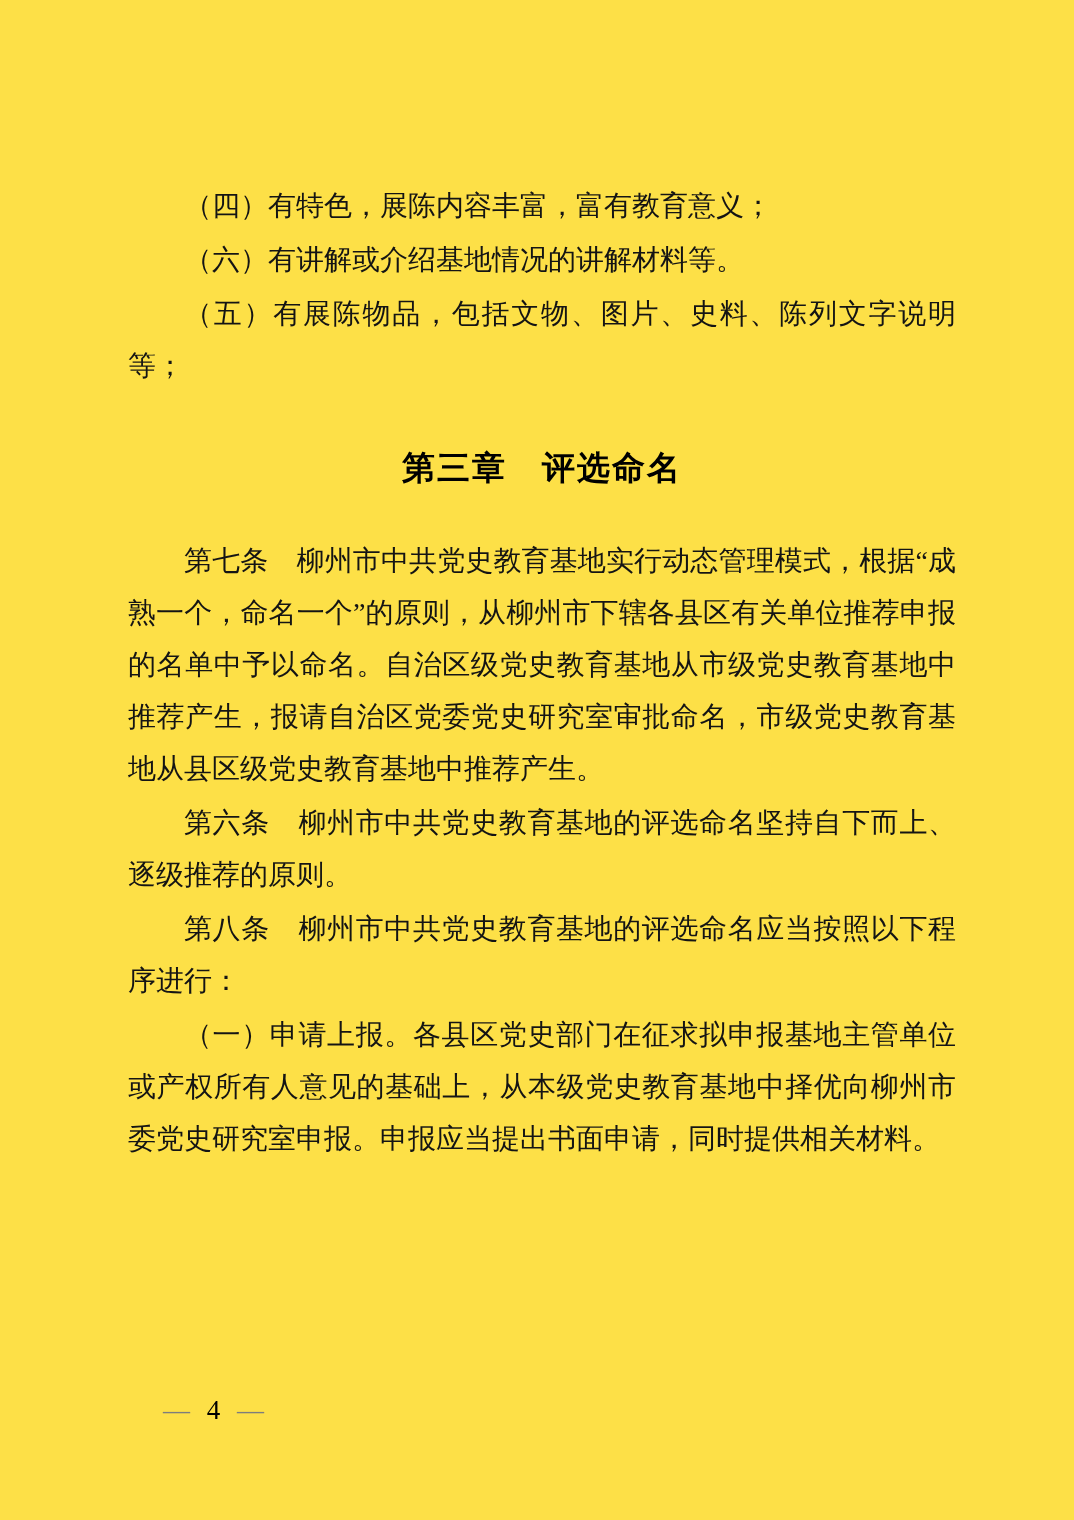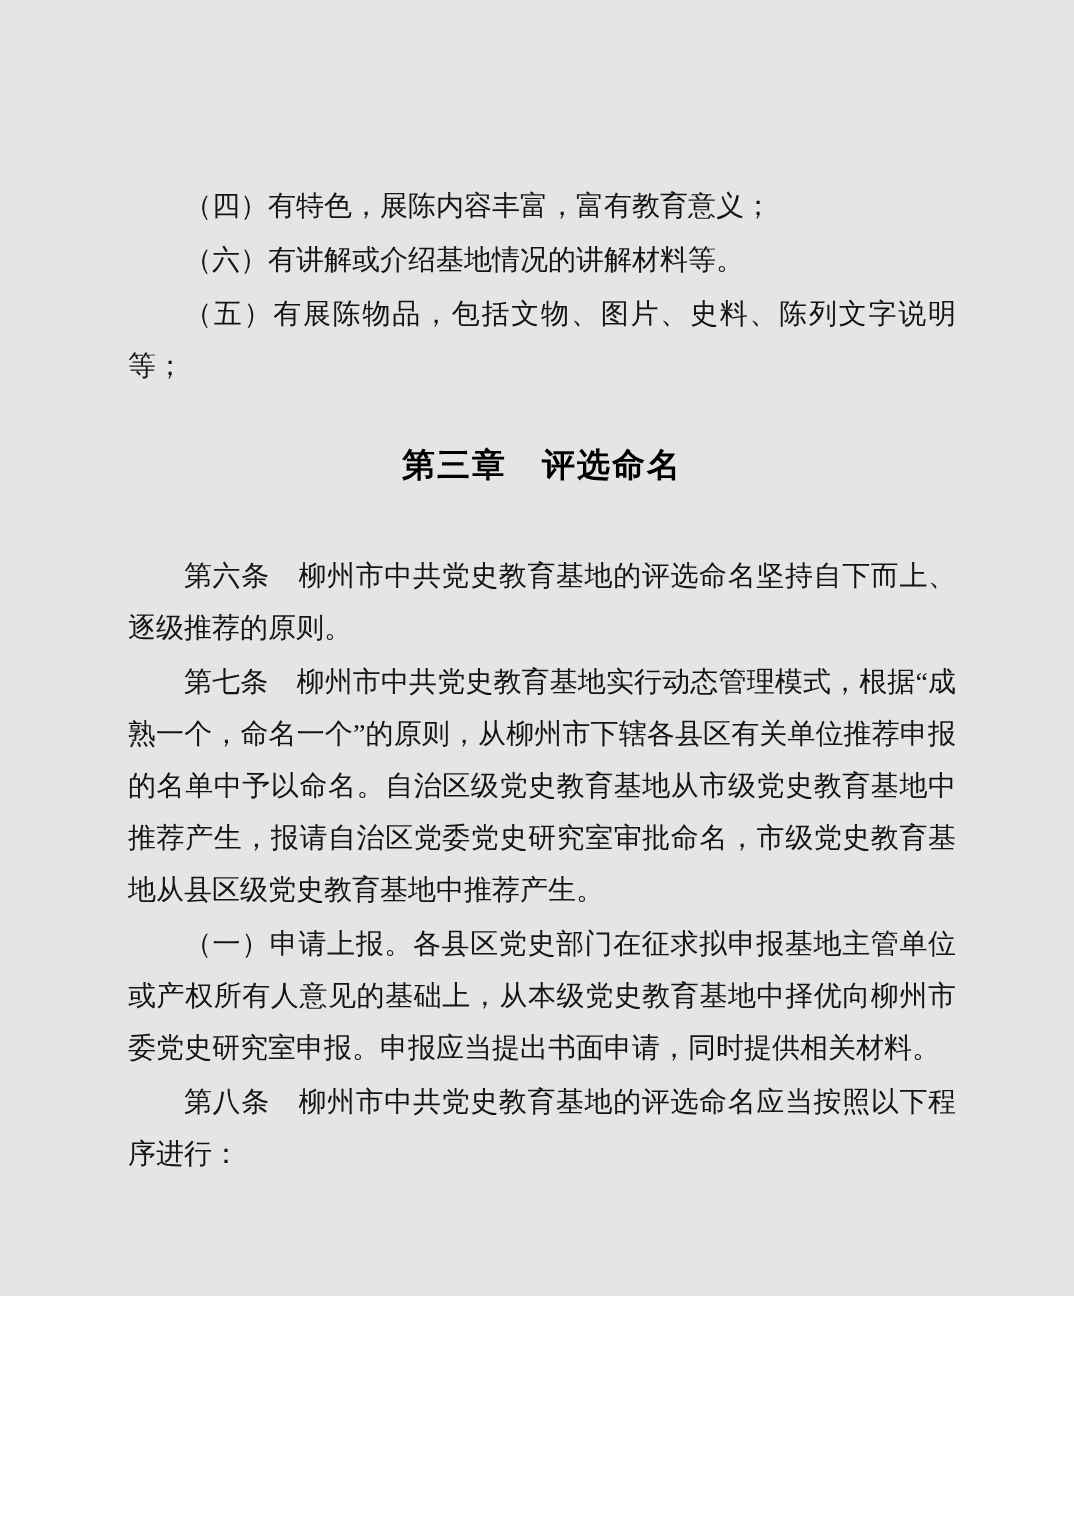--- a/index.html
+++ b/index.html
@@ -1,47 +1,47 @@
 <!DOCTYPE html>
 <html><head>
 <meta charset="utf-8">
 <style>
   * { margin: 0; padding: 0; box-sizing: border-box; }
   html, body { background: #ffffff; }
   .page {
     position: relative;
     width: 1074px;
-    height: 1296px;
-    background: #e5e5e5;
+    height: 1520px;
+    background: #fde047;
     font-family: "Liberation Serif", "DejaVu Serif", serif;
     color: #111111;
     overflow: hidden;
   }
   .content {
     position: absolute;
     left: 128px;
     top: 178px;
     width: 828px;
   }
   .para {
     font-size: 28px;
     line-height: 52px;
     text-align: justify;
     text-indent: 2em;
     margin: 2px 0;
     color: #141414;
   }
   .chapter {
-    font-family: Liberation Mono, monospace;
+    font-family: Liberation Sans, sans-serif;
     font-weight: 700;
     font-size: 33px;
     line-height: 52px;
     text-align: center;
     letter-spacing: 2px;
-    margin: 50px 0 56px 0;
+    margin: 50px 0 41px 0;
     color: #000000;
   }
   .footer {
     position: absolute;
     left: 163px;
     top: 1394px;
     font-size: 27px;
     line-height: 32px;
     white-space: nowrap;
   }
@@ -53,24 +53,24 @@
 
 <div class="page">
   <div class="content">
 
     <p class="para">（四）有特色，展陈内容丰富，富有教育意义；</p>
     <p class="para">（六）有讲解或介绍基地情况的讲解材料等。</p>
     <p class="para">（五）有展陈物品，包括文物、图片、史料、陈列文字说明等；</p>
 
     <h2 class="chapter">第三章　评选命名</h2>
 
+    <p class="para">第七条　柳州市中共党史教育基地实行动态管理模式，根据“成熟一个，命名一个”的原则，从柳州市下辖各县区有关单位推荐申报的名单中予以命名。自治区级党史教育基地从市级党史教育基地中推荐产生，报请自治区党委党史研究室审批命名，市级党史教育基地从县区级党史教育基地中推荐产生。</p>
     <p class="para">第六条　柳州市中共党史教育基地的评选命名坚持自下而上、逐级推荐的原则。</p>
-    <p class="para">第七条　柳州市中共党史教育基地实行动态管理模式，根据“成熟一个，命名一个”的原则，从柳州市下辖各县区有关单位推荐申报的名单中予以命名。自治区级党史教育基地从市级党史教育基地中推荐产生，报请自治区党委党史研究室审批命名，市级党史教育基地从县区级党史教育基地中推荐产生。</p>
+    <p class="para">第八条　柳州市中共党史教育基地的评选命名应当按照以下程序进行：</p>
     <p class="para">（一）申请上报。各县区党史部门在征求拟申报基地主管单位或产权所有人意见的基础上，从本级党史教育基地中择优向柳州市委党史研究室申报。申报应当提出书面申请，同时提供相关材料。</p>
-    <p class="para">第八条　柳州市中共党史教育基地的评选命名应当按照以下程序进行：</p>
 
   </div>
 
   <div class="footer">
     <span class="dash">—</span>
     <span class="num">4</span>
     <span class="dash">—</span>
   </div>
 </div>
 

